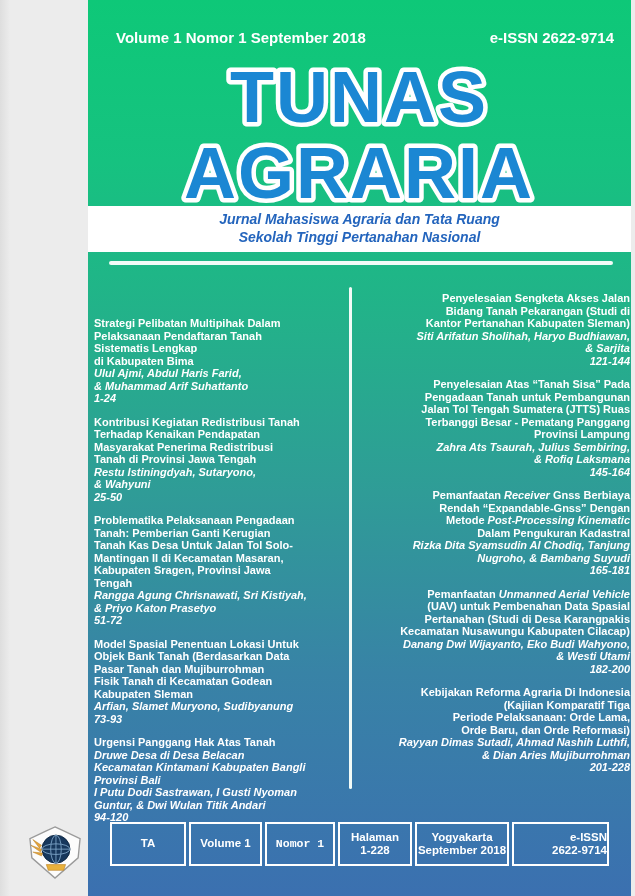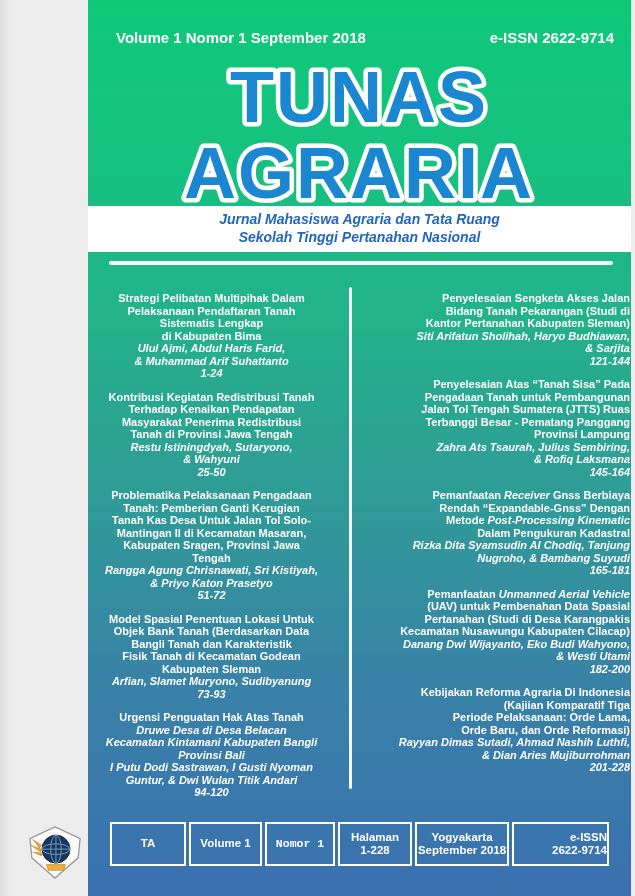--- a/index.html
+++ b/index.html
@@ -32,21 +32,21 @@
     text-align:center;color:var(--subtitle-blue);
     font-weight:bold;font-style:italic;font-size:14px;line-height:17.5px;
     padding-top:5px;box-sizing:border-box;
   }
   .rule{
     position:absolute;left:21px;top:261px;width:504px;height:4px;
     background:#f2fbf7;border-radius:2px;
   }
   .toc{position:absolute;left:0;top:292px;width:543px;color:#fff;font-size:11px;}
   .toc-col{position:absolute;top:0;}
-  .toc-left{left:6px;width:235px;text-align:center;}
+  .toc-left{left:6px;width:235px;text-align:left;margin-top:25px;}
   .toc-right{left:292px;width:250px;text-align:right;}
   .col-divider{
     position:absolute;left:261px;top:-5px;width:3px;height:502px;
     background:#f2fbf7;border-radius:2px;
   }
   .article{margin-bottom:11px;font-weight:bold;line-height:12.5px;}
   .a-title{white-space:nowrap;}
   .a-authors,.a-pages{font-style:italic;white-space:nowrap;}
   .ital{font-style:italic;}
   .footer-table{
@@ -108,26 +108,26 @@
             <div class="a-title"><span>Kontribusi Kegiatan Redistribusi Tanah</span><br><span>Terhadap Kenaikan Pendapatan</span><br><span>Masyarakat Penerima Redistribusi</span><br><span>Tanah di Provinsi Jawa Tengah</span></div>
             <div class="a-authors">Restu Istiningdyah, Sutaryono,<br>&amp; Wahyuni</div>
             <div class="a-pages">25-50</div>
           </div>
           <div class="article">
             <div class="a-title"><span>Problematika Pelaksanaan Pengadaan</span><br><span>Tanah: Pemberian Ganti Kerugian</span><br><span>Tanah Kas Desa Untuk Jalan Tol Solo-</span><br><span>Mantingan II di Kecamatan Masaran,</span><br><span>Kabupaten Sragen, Provinsi Jawa</span><br><span>Tengah</span></div>
             <div class="a-authors">Rangga Agung Chrisnawati, Sri Kistiyah,<br>&amp; Priyo Katon Prasetyo</div>
             <div class="a-pages">51-72</div>
           </div>
           <div class="article">
-            <div class="a-title"><span>Model Spasial Penentuan Lokasi Untuk</span><br><span>Objek Bank Tanah (Berdasarkan Data</span><br><span>Bangli Tanah dan Karakteristik</span><br><span>Fisik Tanah di Kecamatan Godean</span><br><span>Kabupaten Sleman</span></div>
+            <div class="a-title"><span>Model Spasial Penentuan Lokasi Untuk</span><br><span>Objek Bank Tanah (Berdasarkan Data</span><br><span>Pasar Tanah dan Mujiburrohman</span><br><span>Fisik Tanah di Kecamatan Godean</span><br><span>Kabupaten Sleman</span></div>
             <div class="a-authors">Arfian, Slamet Muryono, Sudibyanung</div>
             <div class="a-pages">73-93</div>
           </div>
           <div class="article">
-            <div class="a-title"><span>Urgensi Penguatan Hak Atas Tanah</span><br><span class="ital">Druwe Desa di Desa Belacan</span><br><span class="ital">Kecamatan Kintamani Kabupaten Bangli</span><br><span class="ital">Provinsi Bali</span></div>
+            <div class="a-title"><span>Urgensi Panggang Hak Atas Tanah</span><br><span class="ital">Druwe Desa di Desa Belacan</span><br><span class="ital">Kecamatan Kintamani Kabupaten Bangli</span><br><span class="ital">Provinsi Bali</span></div>
             <div class="a-authors">I Putu Dodi Sastrawan, I Gusti Nyoman<br>Guntur, &amp; Dwi Wulan Titik Andari</div>
             <div class="a-pages">94-120</div>
           </div>
         </div>
       <div class="toc-col toc-right" id="toc-right">
           <div class="article">
             <div class="a-title"><span>Penyelesaian Sengketa Akses Jalan</span><br><span>Bidang Tanah Pekarangan (Studi di</span><br><span>Kantor Pertanahan Kabupaten Sleman)</span></div>
             <div class="a-authors">Siti Arifatun Sholihah, Haryo Budhiawan,<br>&amp; Sarjita</div>
             <div class="a-pages">121-144</div>
           </div>

